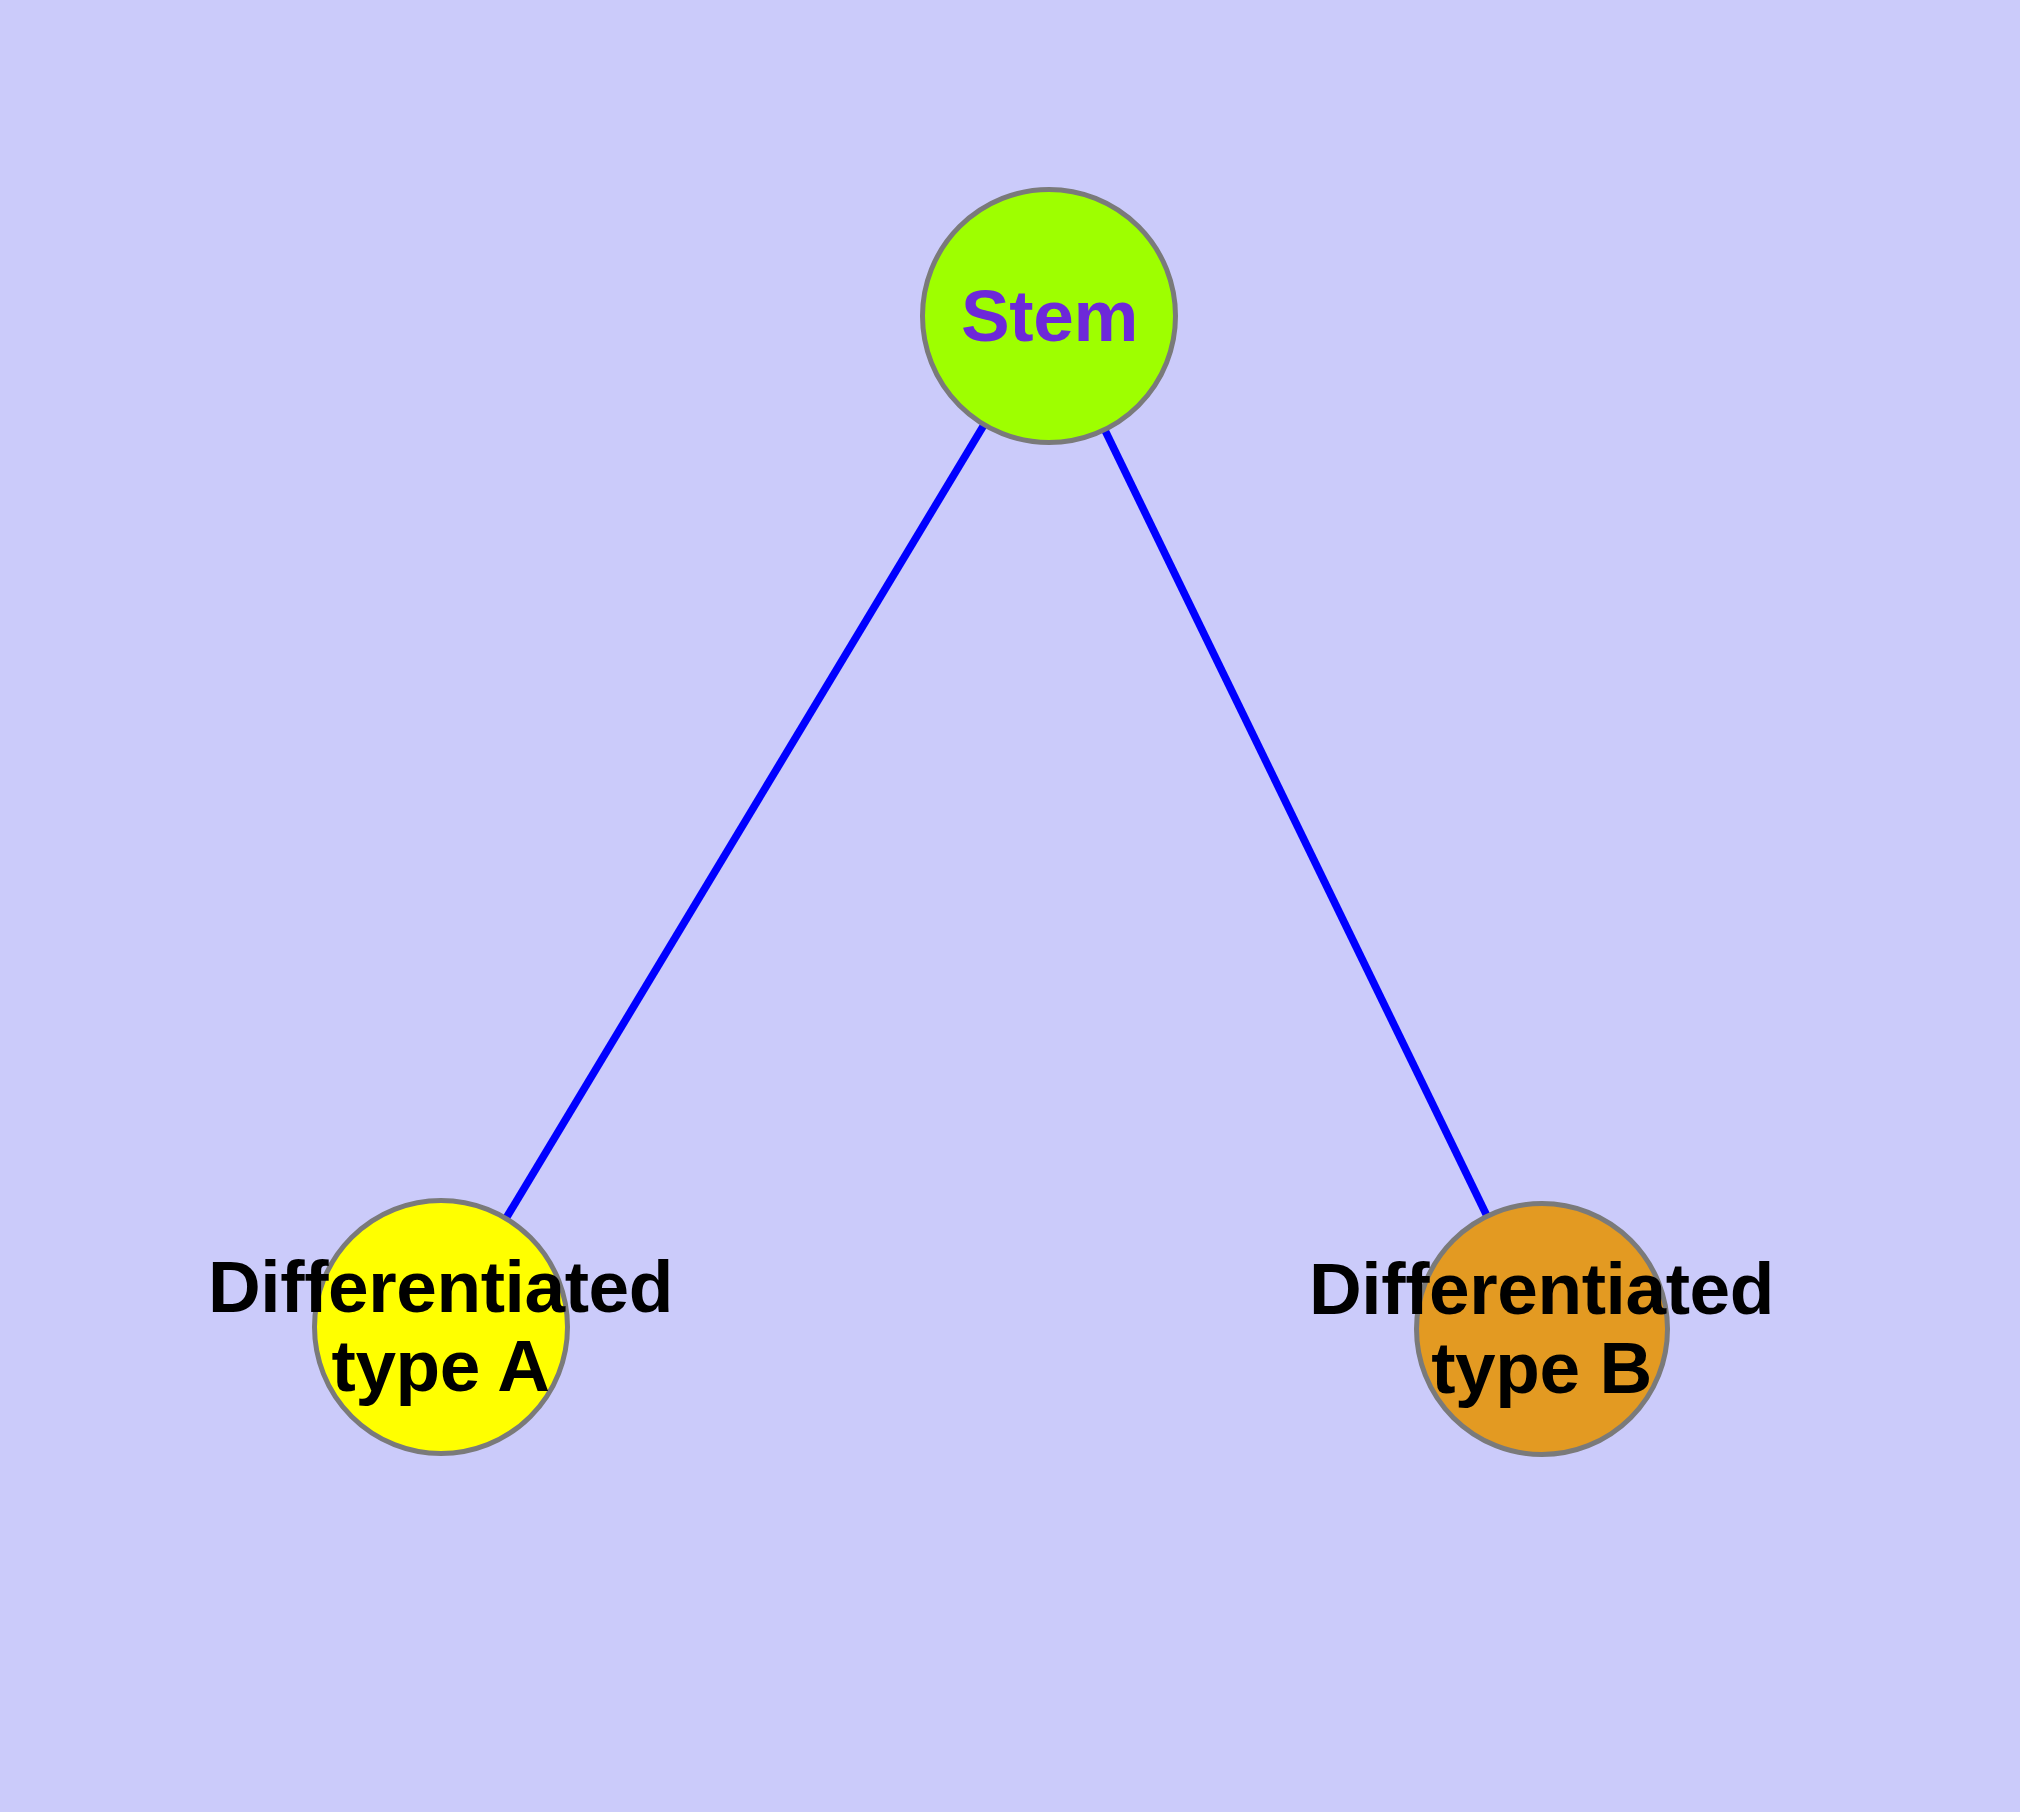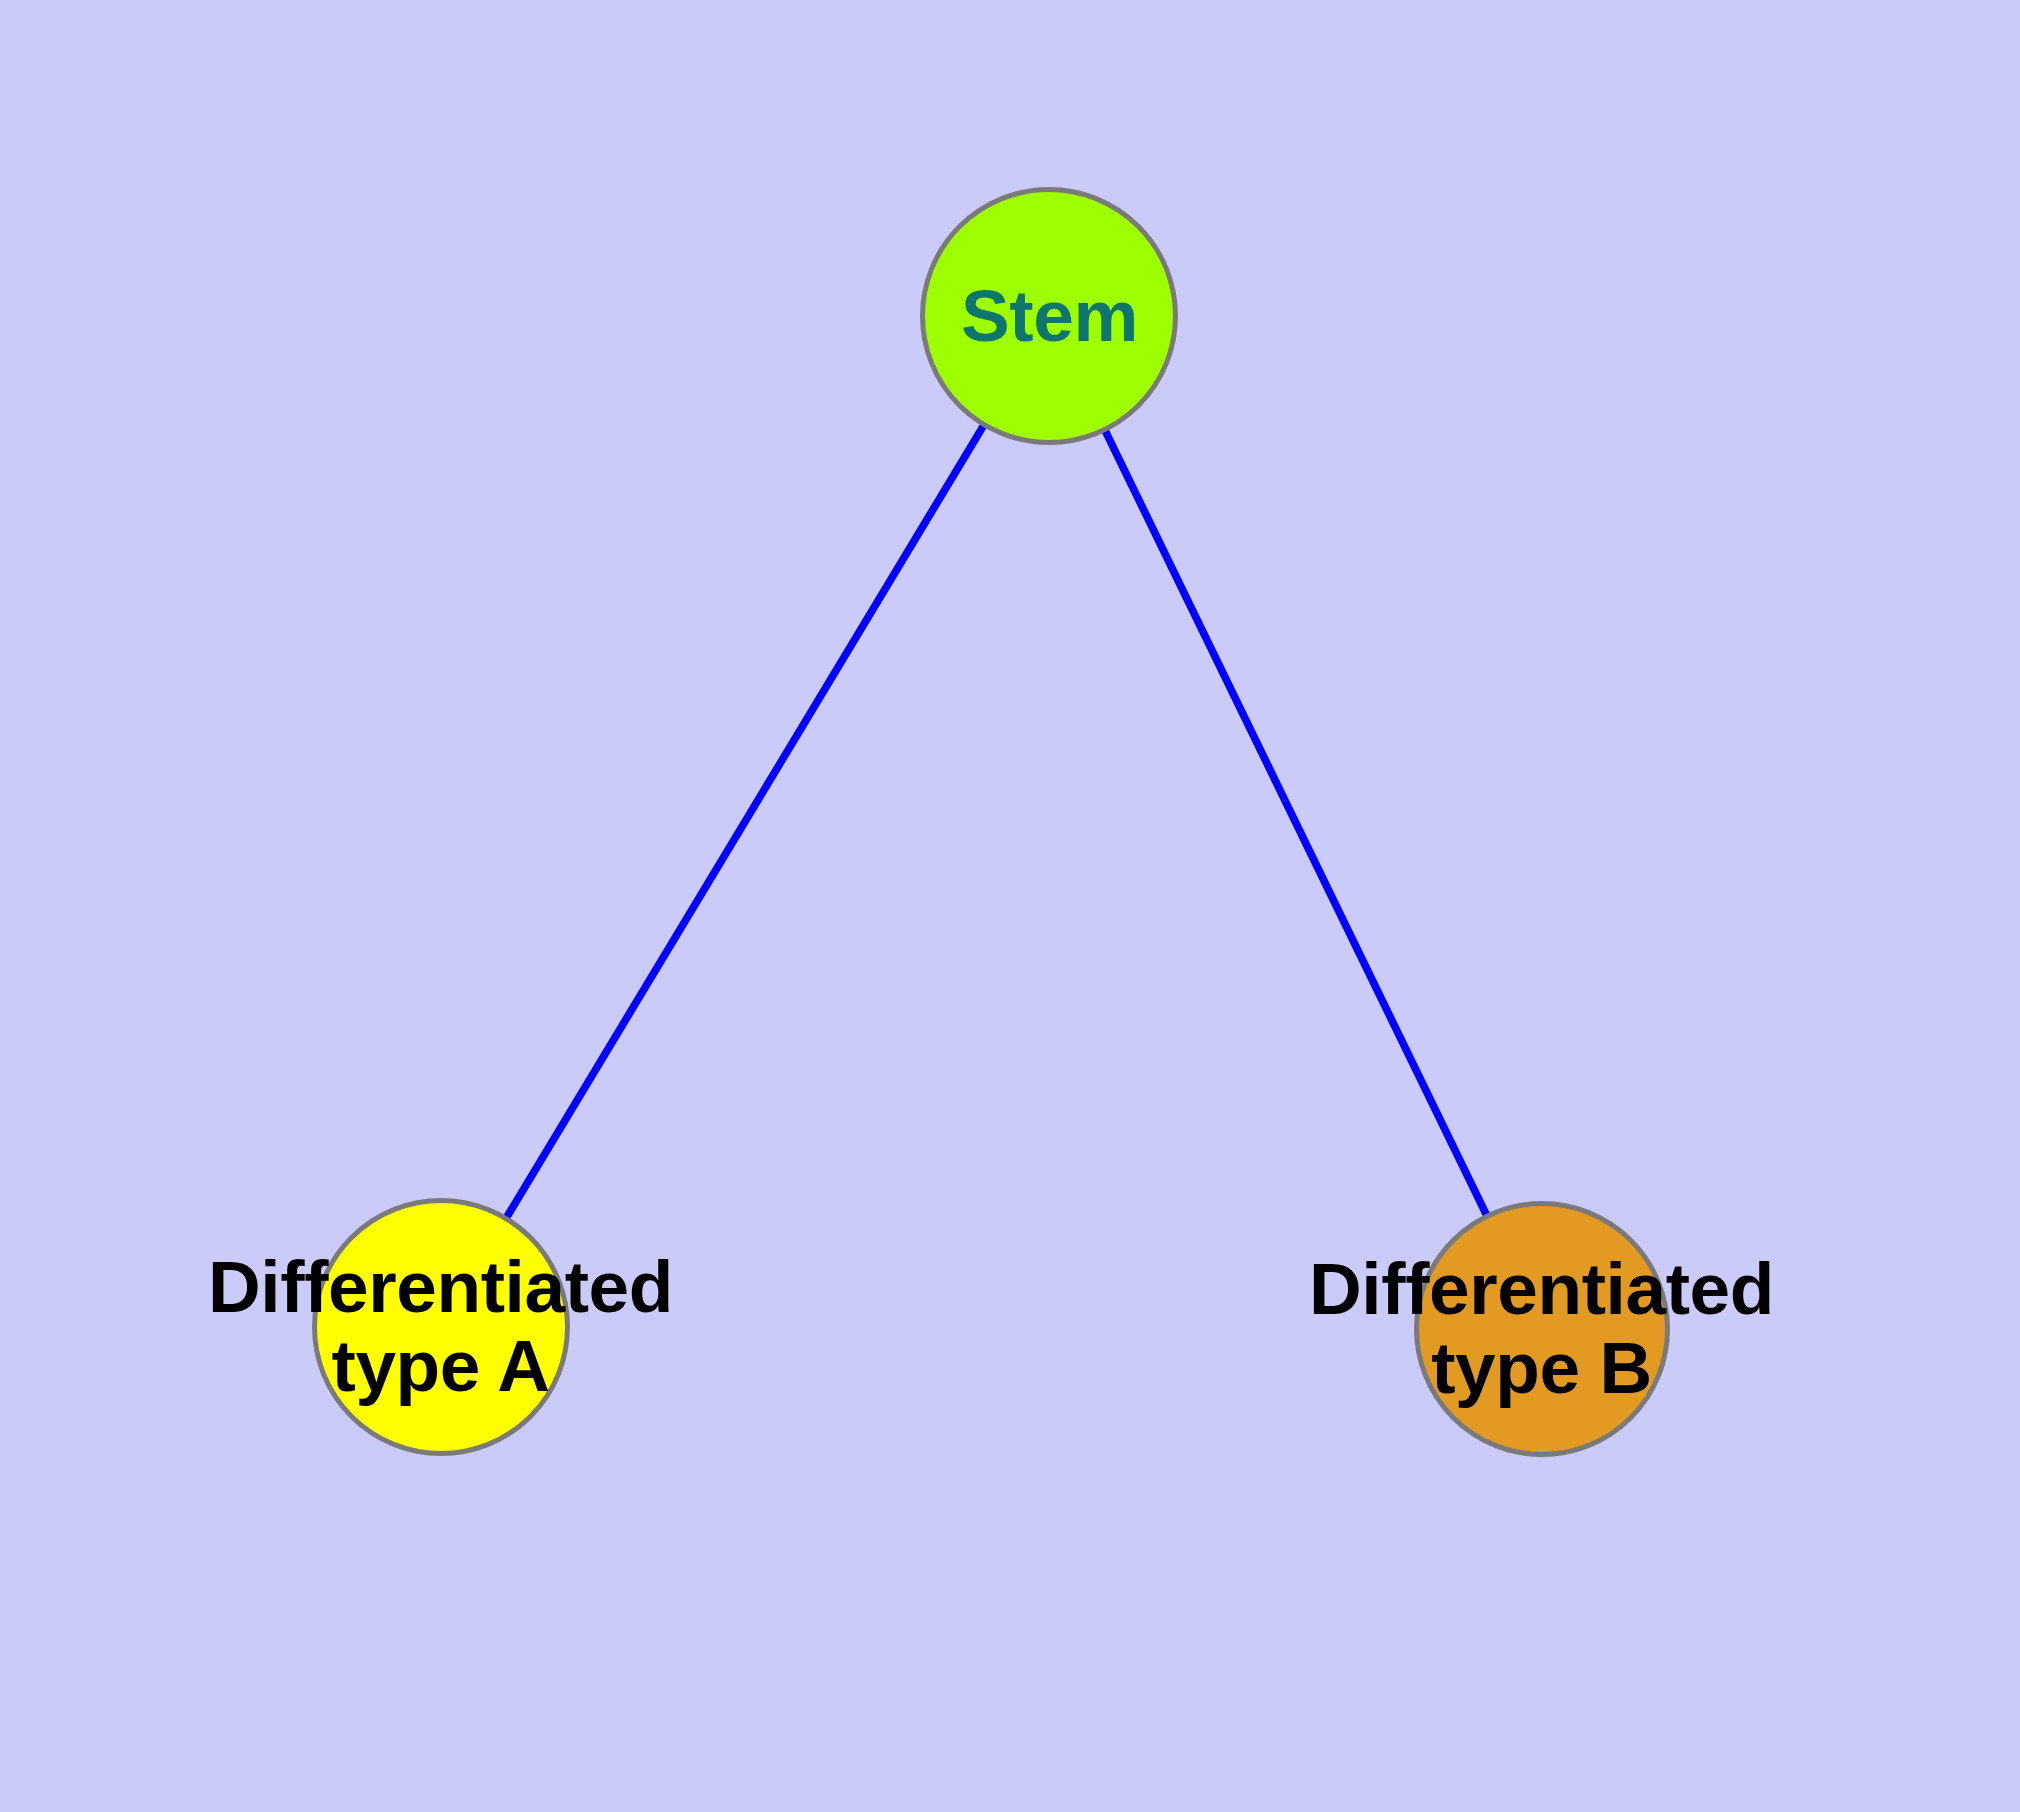--- a/index.html
+++ b/index.html
@@ -63,19 +63,19 @@
     <g id="edges-group">
         <line x1="1238" y1="373" x2="520" y2="1565" stroke="#0000FF" stroke-width="9" stroke-linecap="butt"></line>
         <line x1="1238" y1="373" x2="1819" y2="1568" stroke="#0000FF" stroke-width="9" stroke-linecap="butt"></line>
       </g>
   </svg>
 
   <div id="node-layer">
       <div class="node" style="left: 920px; top: 187px; width: 258px; height: 258px; background: rgb(158, 255, 0); border: 5.1px solid rgb(122, 122, 122);"></div>
       <div class="node" style="left: 312px; top: 1198px; width: 258px; height: 258px; background: rgb(255, 255, 0); border: 5.1px solid rgb(122, 122, 122);"></div>
       <div class="node" style="left: 1414px; top: 1201px; width: 256px; height: 256px; background: rgb(227, 154, 34); border: 5.1px solid rgb(122, 122, 122);"></div>
-      <div class="node-label" style="font-size: 73px; width: 1187px; left: 456px; color: #0f766e; top: 277px;"><div>Stem</div></div>
+      <div class="node-label" style="font-size: 73px; width: 1187px; left: 456px; color: #6d28d9; top: 277px;"><div>Stem</div></div>
       <div class="node-label" style="font-size: 73px; width: 1187px; left: -153px; color: rgb(0, 0, 0); top: 1248px;"><div>Differentiated</div><div>type A</div></div>
       <div class="node-label" style="font-size: 73px; width: 1187px; left: 948px; color: rgb(0, 0, 0); top: 1250px;"><div>Differentiated</div><div>type B</div></div>
     </div>
 
 </div>
 
 
 </body></html>

